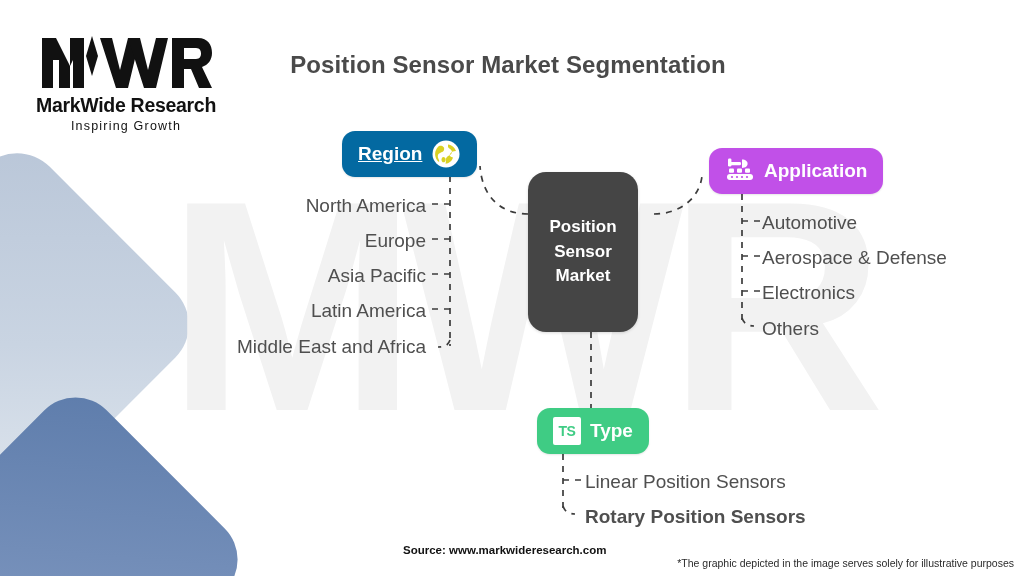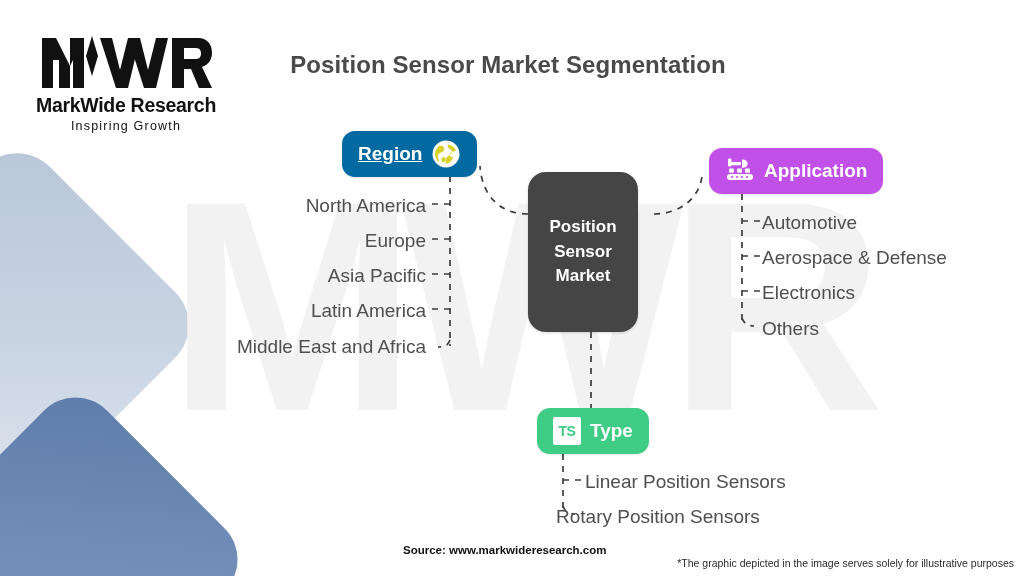--- a/index.html
+++ b/index.html
@@ -241,18 +241,18 @@
   <div class="leaf leaf-right" style="left:106px; top:231px; width:320px;">Europe</div>
   <div class="leaf leaf-right" style="left:106px; top:301px; width:320px;">Latin America</div>
   <div class="leaf leaf-right" style="left:106px; top:337px; width:320px;">Middle East and Africa</div>
 
   <div class="leaf leaf-left" style="left:762px; top:213px;">Automotive</div>
   <div class="leaf leaf-left" style="left:762px; top:248px;">Aerospace &amp; Defense</div>
   <div class="leaf leaf-left" style="left:762px; top:283px;">Electronics</div>
   <div class="leaf leaf-left" style="left:762px; top:319px;">Others</div>
 
   <div class="leaf leaf-left" style="left:585px; top:472px;">Linear Position Sensors</div>
-  <div class="leaf leaf-left" style="left:556px; top:507px;">Rotary Position Sensors</div>
+  <div class="leaf leaf-left" style="left:585px; top:507px;font-weight:bold;">Rotary Position Sensors</div>
 
   <div class="source">Source: www.markwideresearch.com</div>
   <div class="disclaimer">*The graphic depicted in the image serves solely for illustrative purposes</div>
 
 </div>
 
 </body></html>

